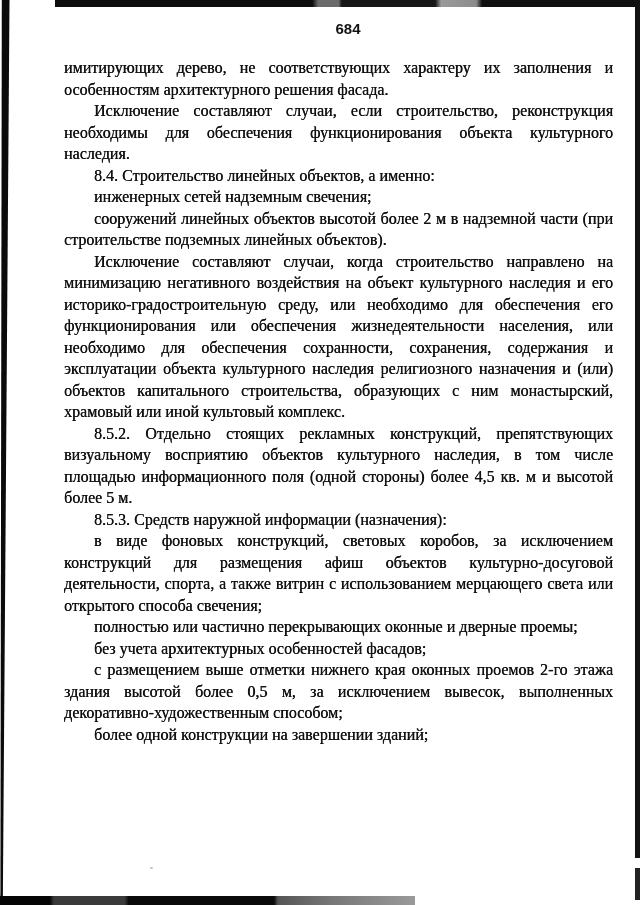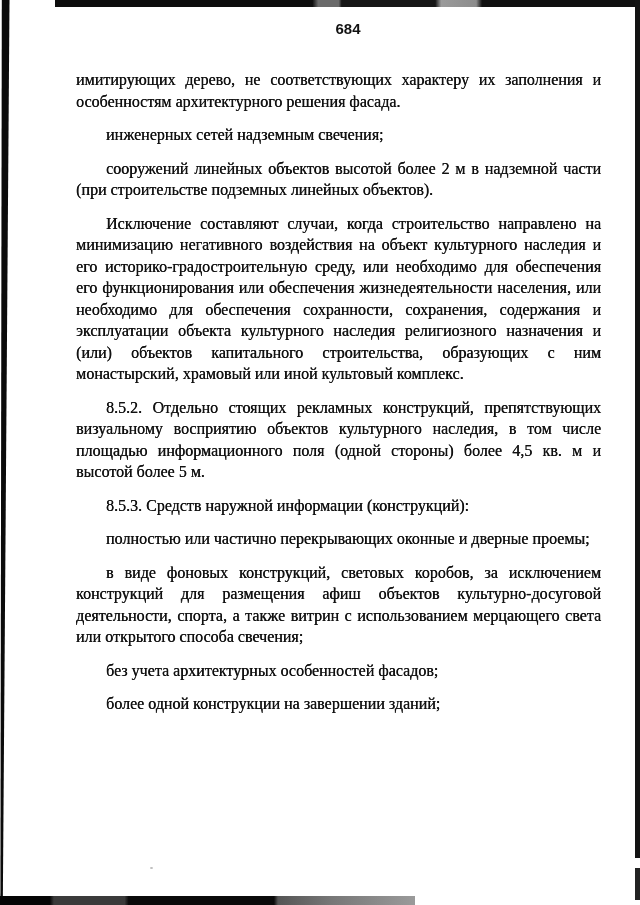--- a/index.html
+++ b/index.html
@@ -65,21 +65,21 @@
   .text-column{
     position:absolute;
     left:64px;top:57px;width:549px;
     color:#121212;
     font-size:16px;
     line-height:21.5px;
     text-align:justify;
     text-shadow:0.3px 0 0 #121212;
   }
   .text-column p{
-    margin:12px;
+    margin:0;
     padding:0;
   }
   .text-column p.indent{
     text-indent:30px;
   }
 </style>
 </head>
 <body>
 
 <div class="scan-page">
@@ -88,24 +88,27 @@
   <div class="bar bar-left"></div>
   <div class="bar bar-right"></div>
   <div class="bar bar-right-2"></div>
   <div class="bar bar-bottom"></div>
   <div class="speck"></div>
 
   <div class="page-number">684</div>
 
   <div class="text-column" id="text-column">
       <p class="">имитирующих дерево, не соответствующих характеру их заполнения и особенностям архитектурного решения фасада.</p>
+      <p class="indent">Исключение составляют случаи, если строительство, реконструкция необходимы для обеспечения функционирования объекта культурного наследия.</p>
+      <p class="indent">8.4. Строительство линейных объектов, а именно:</p>
       <p class="indent">инженерных сетей надземным свечения;</p>
       <p class="indent">сооружений линейных объектов высотой более 2 м в надземной части (при строительстве подземных линейных объектов).</p>
       <p class="indent">Исключение составляют случаи, когда строительство направлено на минимизацию негативного воздействия на объект культурного наследия и его историко-градостроительную среду, или необходимо для обеспечения его функционирования или обеспечения жизнедеятельности населения, или необходимо для обеспечения сохранности, сохранения, содержания и эксплуатации объекта культурного наследия религиозного назначения и (или) объектов капитального строительства, образующих с ним монастырский, храмовый или иной культовый комплекс.</p>
       <p class="indent">8.5.2. Отдельно стоящих рекламных конструкций, препятствующих визуальному восприятию объектов культурного наследия, в том числе площадью информационного поля (одной стороны) более 4,5 кв. м и высотой более 5 м.</p>
-      <p class="indent">8.5.3. Средств наружной информации (конструкций):</p>
+      <p class="indent">8.5.3. Средств наружной информации (назначения):</p>
+      <p class="indent">в виде фоновых конструкций, световых коробов, за исключением конструкций для размещения афиш объектов культурно-досуговой деятельности, спорта, а также витрин с использованием мерцающего света или открытого способа свечения;</p>
       <p class="indent">полностью или частично перекрывающих оконные и дверные проемы;</p>
-      <p class="indent">в виде фоновых конструкций, световых коробов, за исключением конструкций для размещения афиш объектов культурно-досуговой деятельности, спорта, а также витрин с использованием мерцающего света или открытого способа свечения;</p>
       <p class="indent">без учета архитектурных особенностей фасадов;</p>
+      <p class="indent">с размещением выше отметки нижнего края оконных проемов 2-го этажа здания высотой более 0,5 м, за исключением вывесок, выполненных декоративно-художественным способом;</p>
       <p class="indent">более одной конструкции на завершении зданий;</p>
     </div>
 
 </div>
 
 </body></html>

